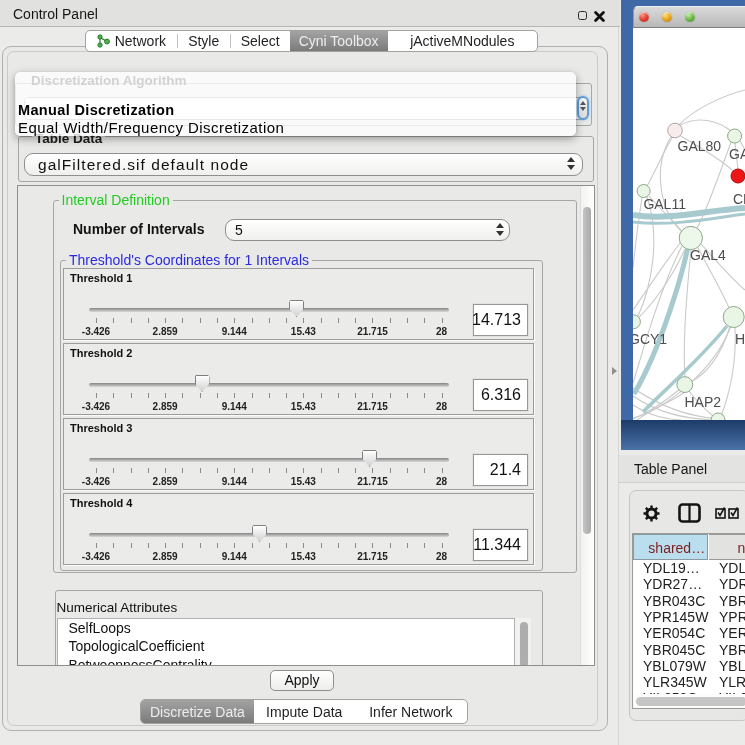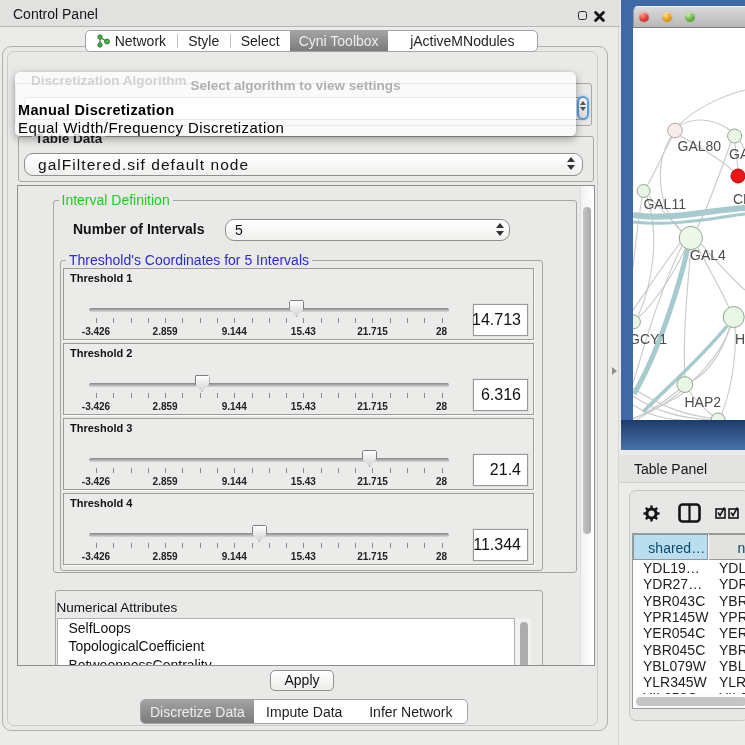--- a/index.html
+++ b/index.html
@@ -89,21 +89,21 @@
 .light { position:absolute; top:11.8px; width:10.5px; height:10.5px; border-radius:50%;
   box-shadow:inset 0 1px 1px rgba(255,255,255,0.7), 0 0 1px rgba(0,0,0,0.5); }
 
 #tpbar { left:619px; top:455px; width:126px; height:28px; background:#e3e3e1;
   border-bottom:1px solid #d0d0ce; }
 #tpbar span { position:absolute; left:15px; top:6px; font-size:14px; color:#161616; }
 #tppanel { left:628.5px; top:490px; width:120px; height:231px; background:#e7e7e5;
   border:1px solid #c6c6c4; border-radius:7px; }
 #tptable { left:632px; top:533px; width:113px; height:175.5px; background:#fff;
   border:1px solid #9a9a98; border-right:none; overflow:hidden; font-size:14px; }
-.hcell { position:absolute; top:0; height:26px; line-height:26px; text-align:center; color:#0c4a6e; }
+.hcell { position:absolute; top:0; height:26px; line-height:26px; text-align:center; color:#7f1d1d; }
 .trow { position:absolute; left:0; width:113px; height:16.3px; color:#222; }
 .trow .c1 { position:absolute; left:10px; top:1px; }
 .trow .c2 { position:absolute; left:86px; top:1px; }
 #hsb { position:absolute; left:0; top:160px; width:113px; height:15.5px; background:#fcfcfc; }
 #hsthumb { position:absolute; left:2.5px; top:3px; width:111px; height:9px;
   background:#c5c5c5; border-radius:4.5px; }
 </style></head>
 <body>
 
 <div class="ab" id="titlebar"></div>
@@ -159,21 +159,21 @@
   <div class="ab" style="left:55px;top:35px;font-size:14px;font-weight:bold;color:#111">Number of Intervals</div>
   <div class="ab combo" style="left:207px;top:32.5px;width:285px;height:22px">
     <span style="position:absolute;left:9px;top:2px">5</span>
     <div class="arrows" style="left:270px;top:3px">
         <div class="up"></div>
         <div class="dn"></div>
       </div>
   </div>
 
   <div class="group ab" style="left:41.5px;top:73.5px;width:483px;height:311px"></div>
-  <div class="gtitle" style="left:48px;top:66px;color:#2a2ae0">Threshold's Coordinates for 5 Intervals</div>
+  <div class="gtitle" style="left:48px;top:66px;color:#2a2ae0">Threshold's Coordinates for 1 Intervals</div>
 
 <div class="tpanel" style="top:81.5px">
   <div class="tname">Threshold 1</div>
   <div class="track"></div>
   <div class="thumb" style="left:225.1px"></div>
   <div class="tick" style="left:32.00px"></div>
       <div class="tick" style="left:49.28px"></div>
       <div class="tick" style="left:66.56px"></div>
       <div class="tick" style="left:83.84px"></div>
       <div class="tick" style="left:101.12px"></div>
@@ -321,21 +321,20 @@
 
 <div class="ab" id="applybtn">Apply</div>
 
 <div class="ab tabbar" id="bottabs">
   <div class="seg sel" style="width:113.5px">Discretize Data</div>
   <div class="seg" style="width:101.5px">Impute Data</div>
   <div class="seg" style="width:113px">Infer Network</div>
 </div>
 
 <div class="ab" id="popup">
-  <div class="it1">Select algorithm to view settings</div>
   <div class="it2">Manual Discretization</div>
   <div class="it3">Equal Width/Frequency Discretization</div>
 </div>
 
 <div class="ab" id="divline"></div>
 <div class="ab" style="left:612px;top:367px;width:0;height:0;border-top:4px solid transparent;border-bottom:4px solid transparent;border-left:5px solid #8f8f8d"></div>
 
 <div class="ab" id="netwin"></div>
 <div class="ab" id="nettitle"></div>
 <div class="ab light" style="left:638.5px;background:radial-gradient(circle at 35% 30%, #ff9a90 0%, #e4473a 45%, #b51f14 100%)"></div>

